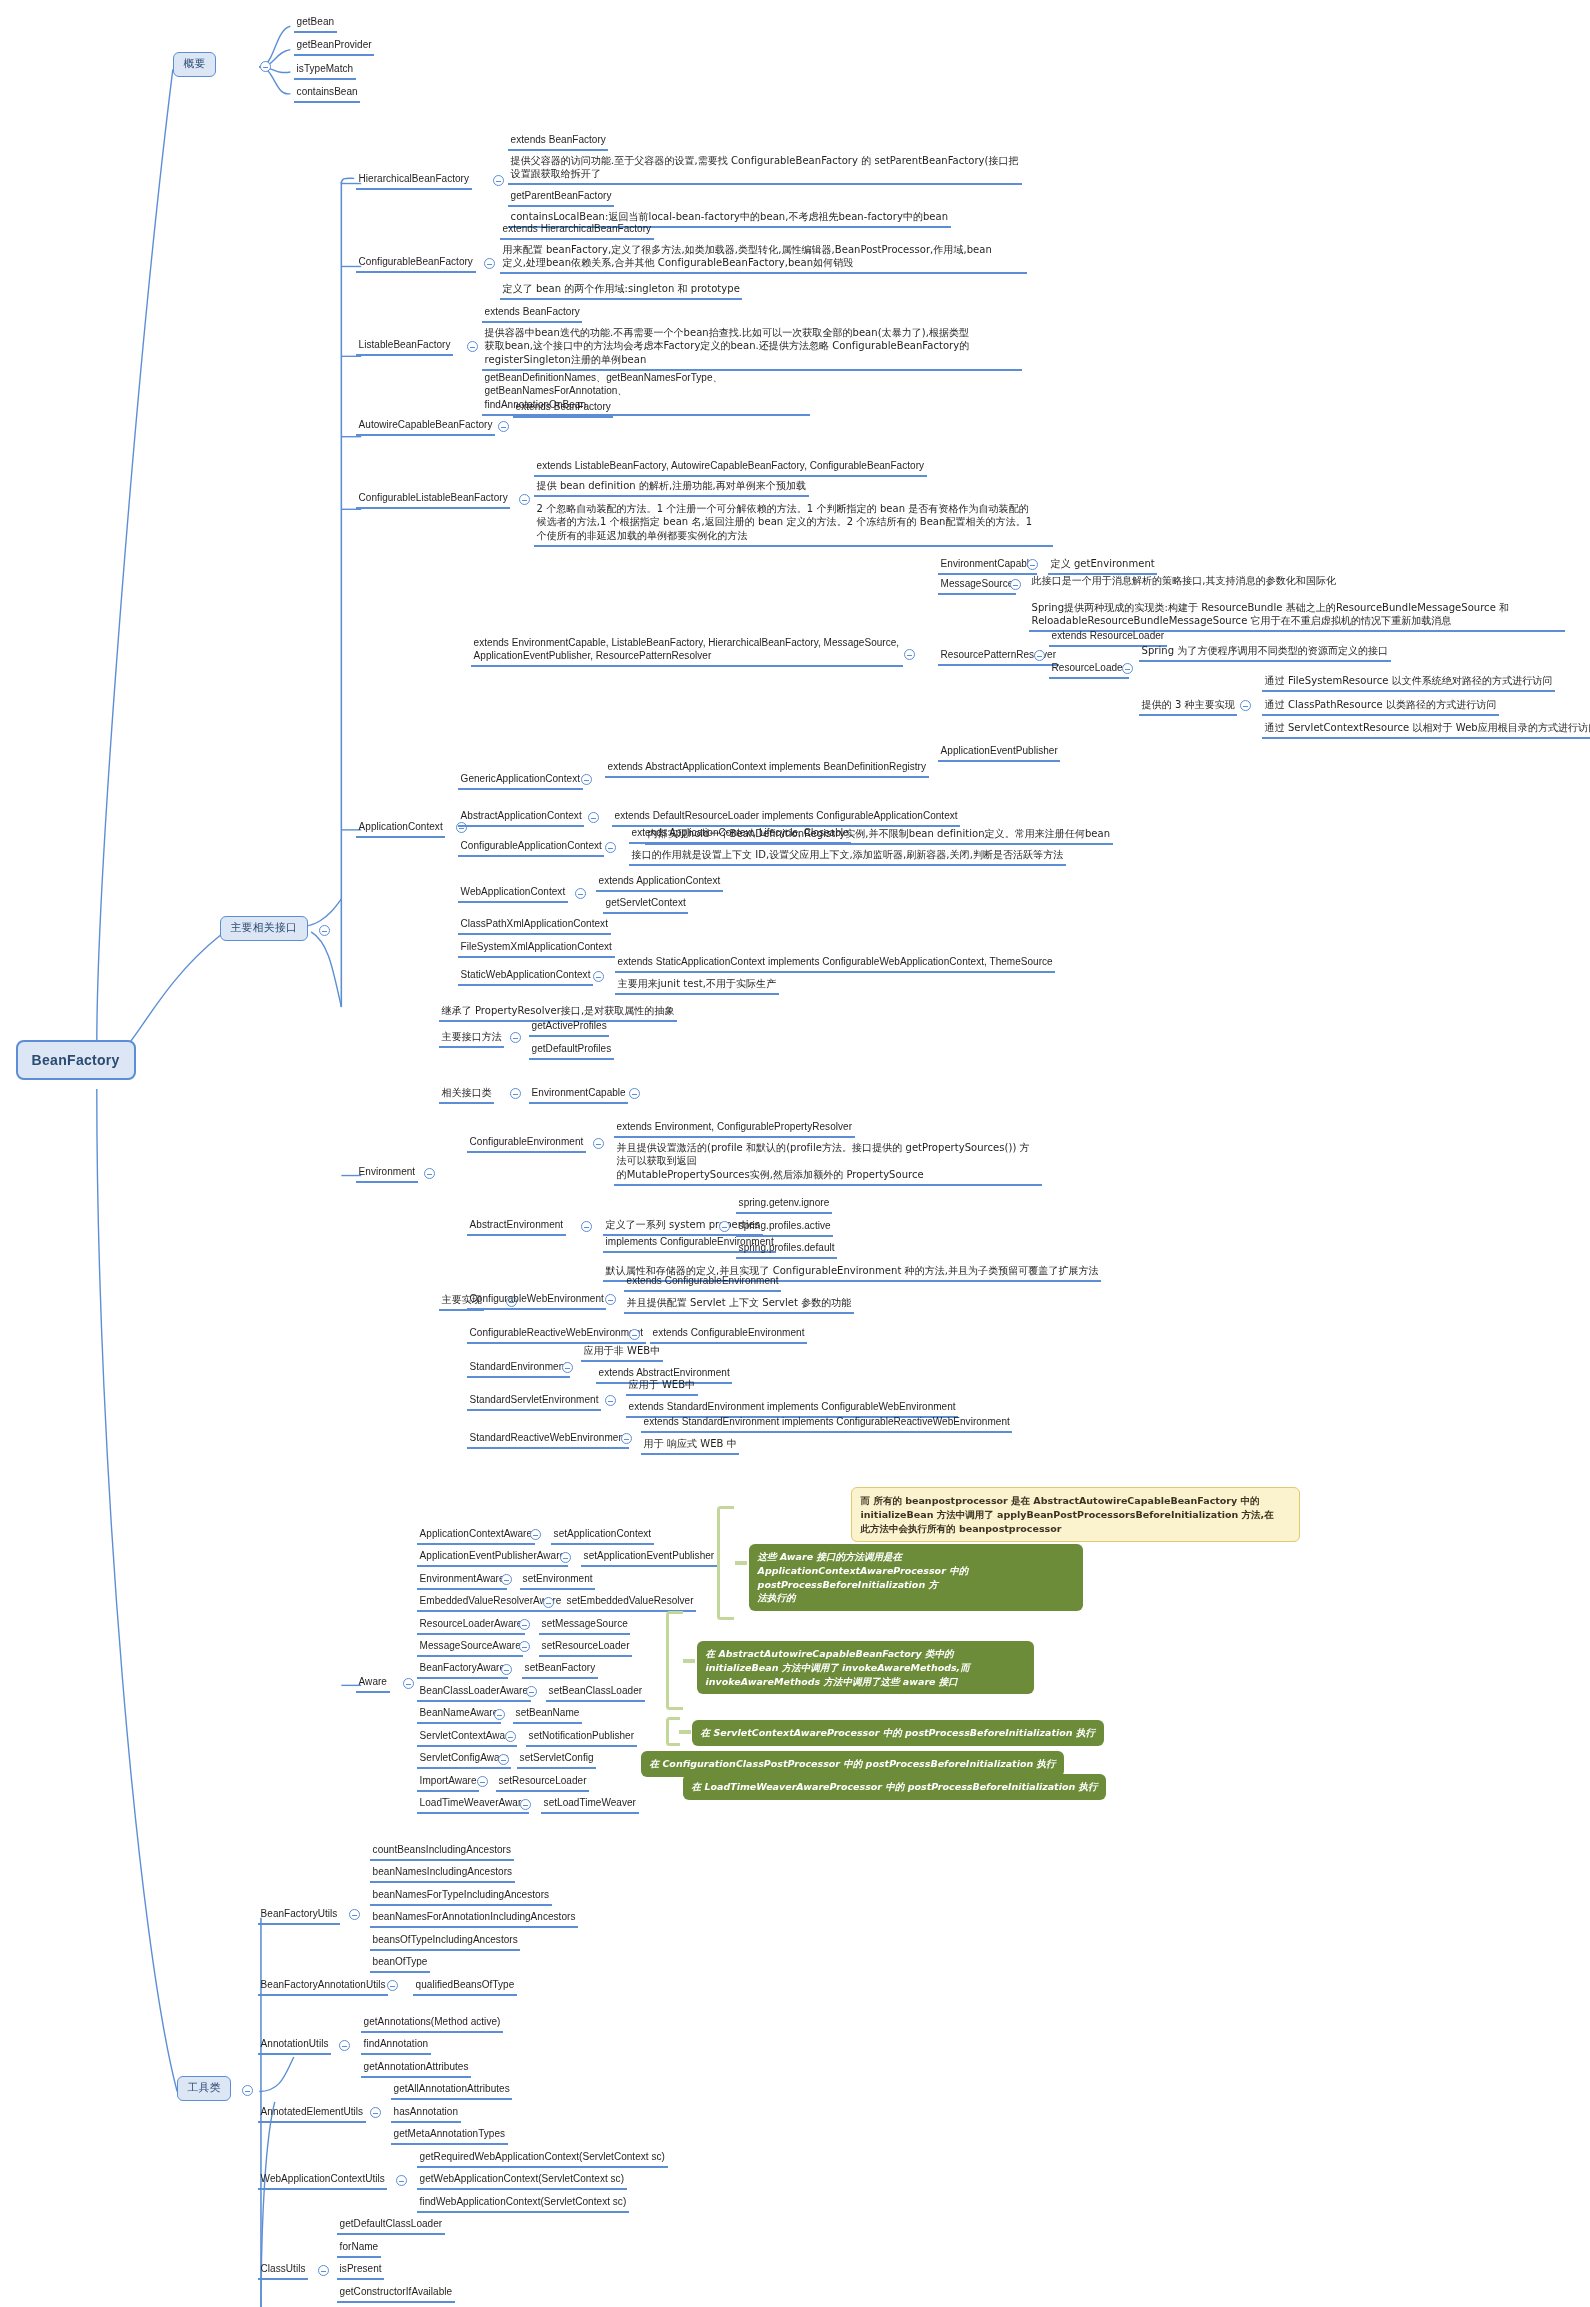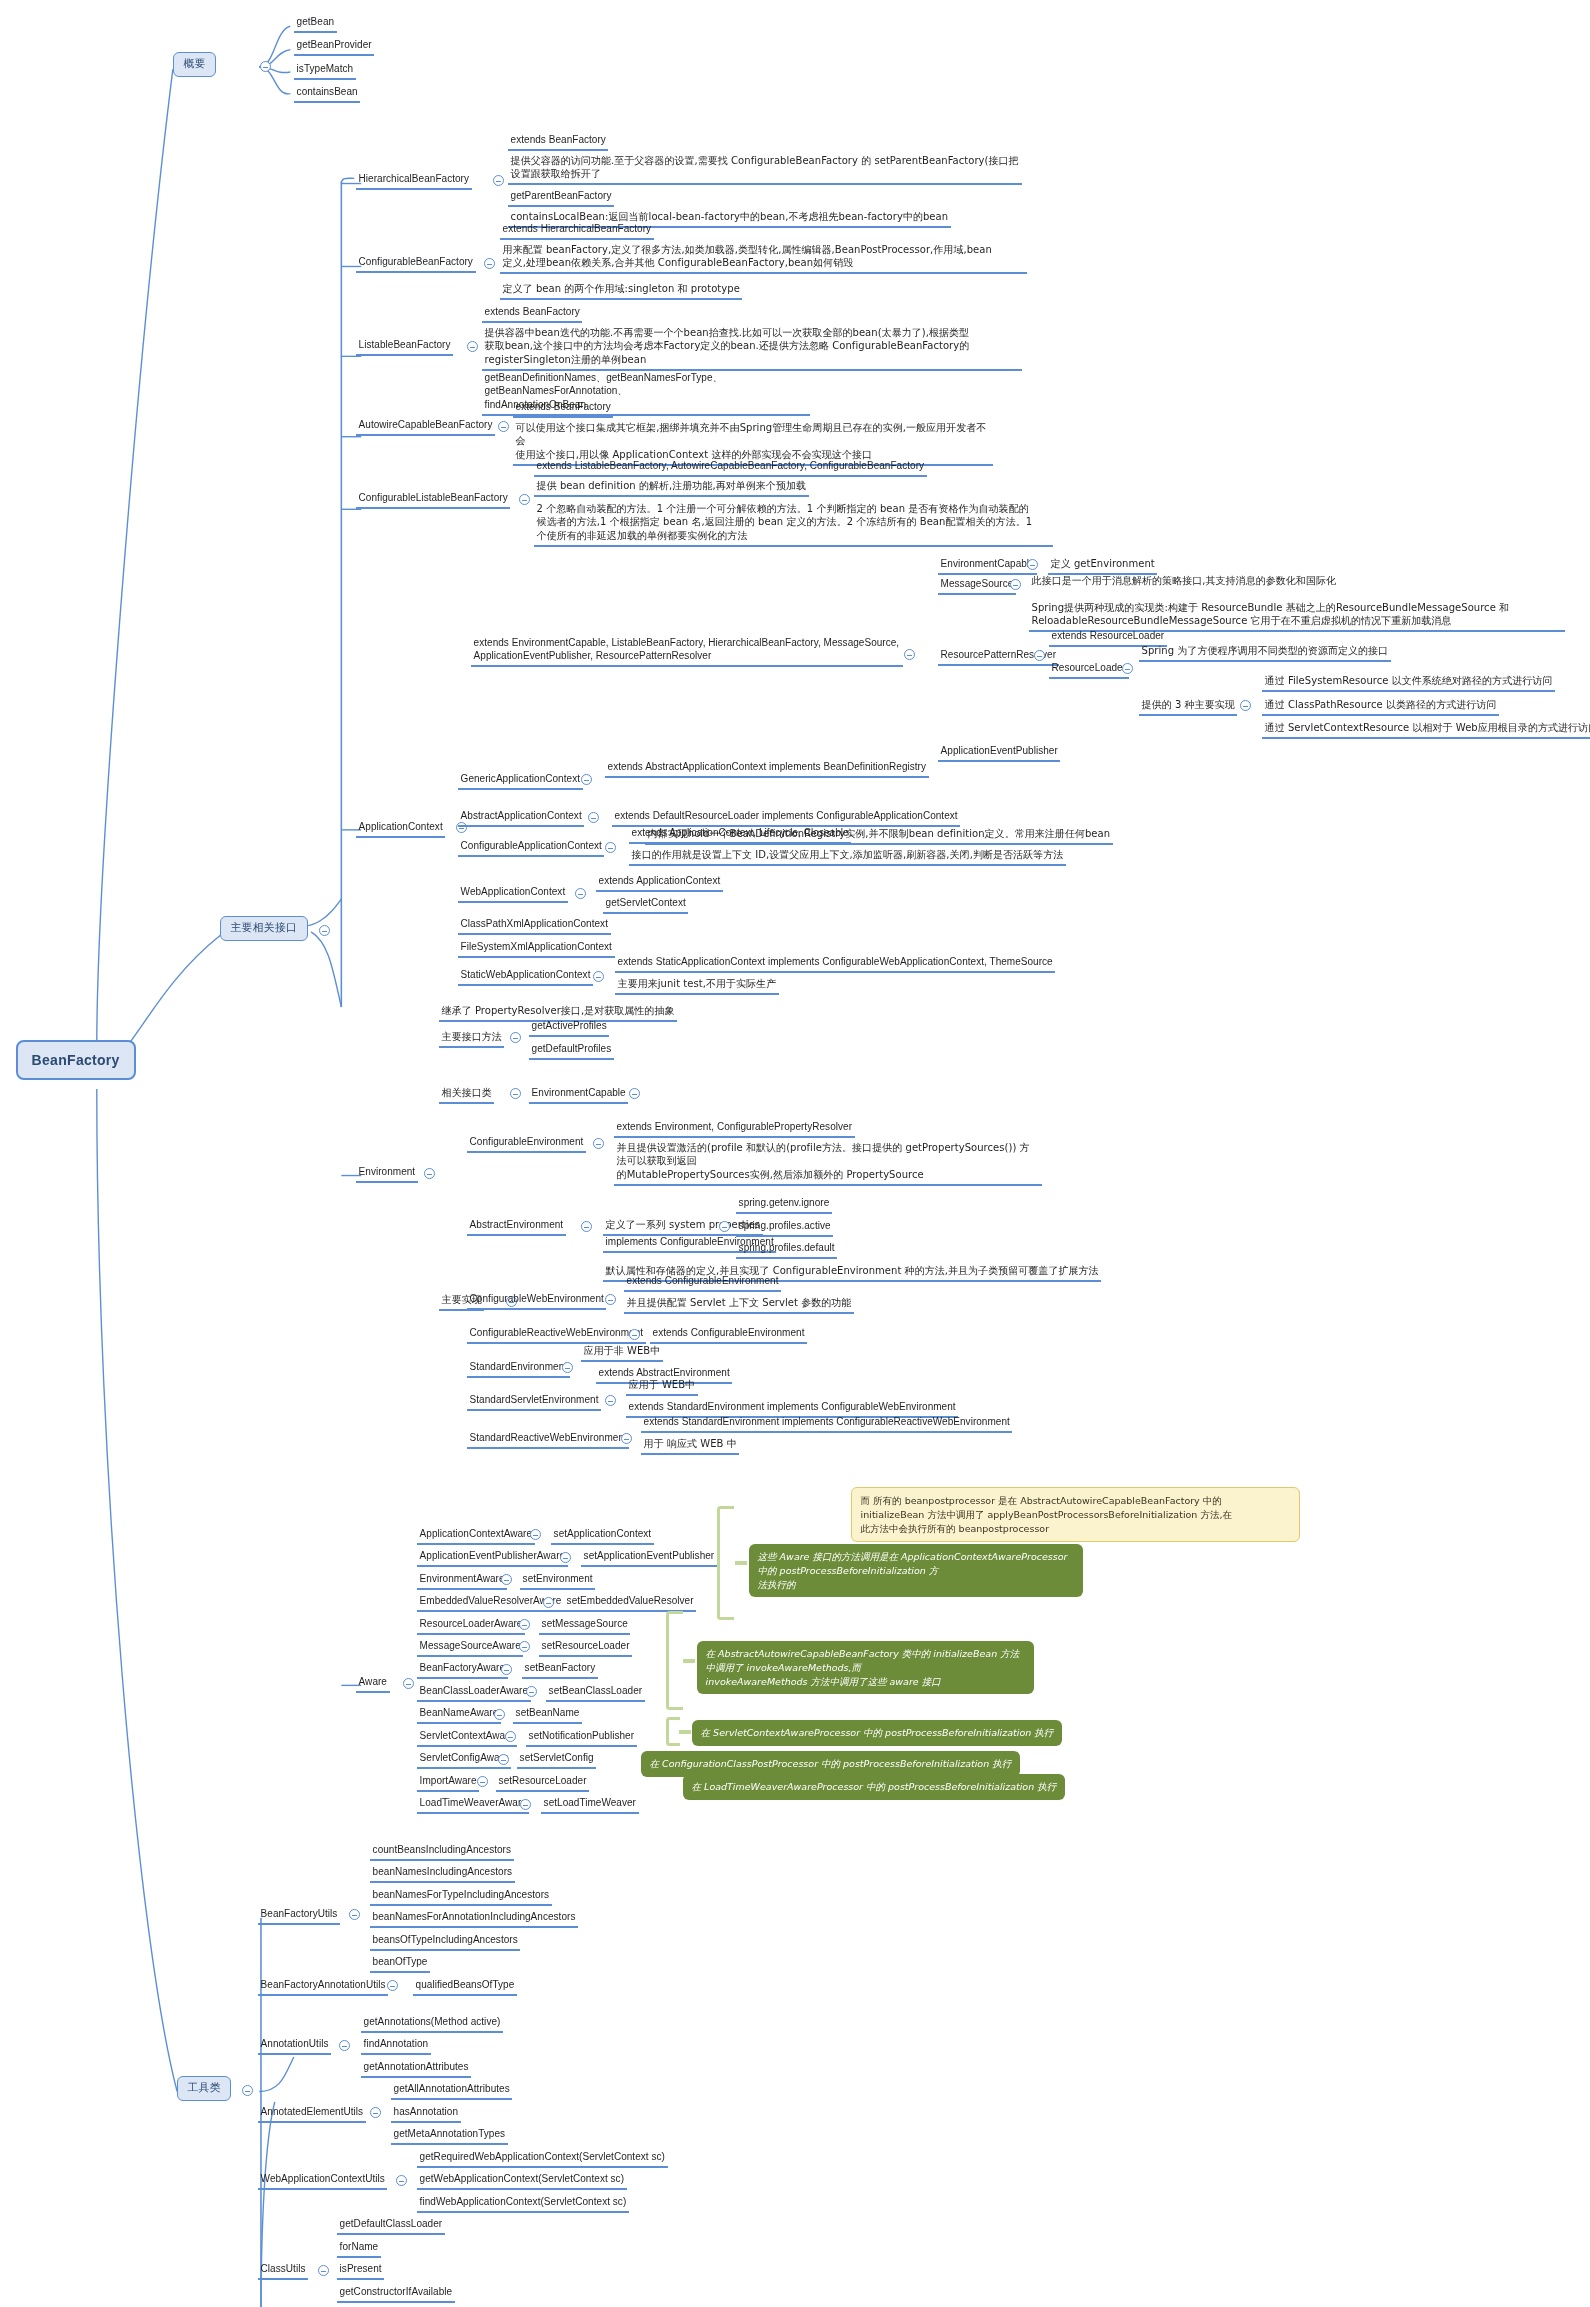--- a/index.html
+++ b/index.html
@@ -70,20 +70,21 @@
   }
   
   .callout {
     position: absolute;
     border-radius: 6px;
     font-size: 9.5px;
     line-height: 1.45;
     padding: 6px 8.6px;
     white-space: pre-line;
     font-family: "DejaVu Sans", "Liberation Sans", sans-serif;
+    font-weight: bold;
   }
   .callout.yellow {
     background: #fbf3cd;
     border: 1.2px solid #e2c96a;
     color: #3b3323;
   }
   .callout.green {
     background: #6d8c3a;
     color: #ffffff;
     font-style: italic;
@@ -172,22 +173,20 @@
   <div class="node" style="left:482px; top:304px;">extends BeanFactory</div>
   <div class="node multiline cjk" style="left:482px; top:325px; width:540px;">提供容器中bean迭代的功能.不再需要一个个bean抬查找.比如可以一次获取全部的bean(太暴力了),根据类型
 获取bean,这个接口中的方法均会考虑本Factory定义的bean.还提供方法忽略 ConfigurableBeanFactory的
 registerSingleton注册的单例bean</div>
   <div class="node multiline" style="left:482px; top:370px; width:328px;">getBeanDefinitionNames、getBeanNamesForType、getBeanNamesForAnnotation、
 findAnnotationOnBean</div>
 
   <div class="node" style="left:356px; top:417px;">AutowireCapableBeanFactory</div>
   <div class="toggle" style="left:498px; top:421px;"></div>
   <div class="node" style="left:513px; top:399px;">extends BeanFactory</div>
-  <div class="node multiline cjk" style="left:513px; top:420px; width:480px;">可以使用这个接口集成其它框架,捆绑并填充并不由Spring管理生命周期且已存在的实例,一般应用开发者不会
-使用这个接口,用以像 ApplicationContext 这样的外部实现会不会实现这个接口</div>
 
   <div class="node" style="left:356px; top:490px;">ConfigurableListableBeanFactory</div>
   <div class="toggle" style="left:519px; top:494px;"></div>
   <div class="node" style="left:534px; top:458px;">extends ListableBeanFactory, AutowireCapableBeanFactory, ConfigurableBeanFactory</div>
   <div class="node cjk" style="left:534px; top:478px;">提供 bean definition 的解析,注册功能,再对单例来个预加载</div>
   <div class="node multiline cjk" style="left:534px; top:501px; width:519px;">2 个忽略自动装配的方法。1 个注册一个可分解依赖的方法。1 个判断指定的 bean 是否有资格作为自动装配的
 候选者的方法,1 个根据指定 bean 名,返回注册的 bean 定义的方法。2 个冻结所有的 Bean配置相关的方法。1
 个使所有的非延迟加载的单例都要实例化的方法</div>
 
   <div class="node" style="left:356px; top:819px;">ApplicationContext</div>

